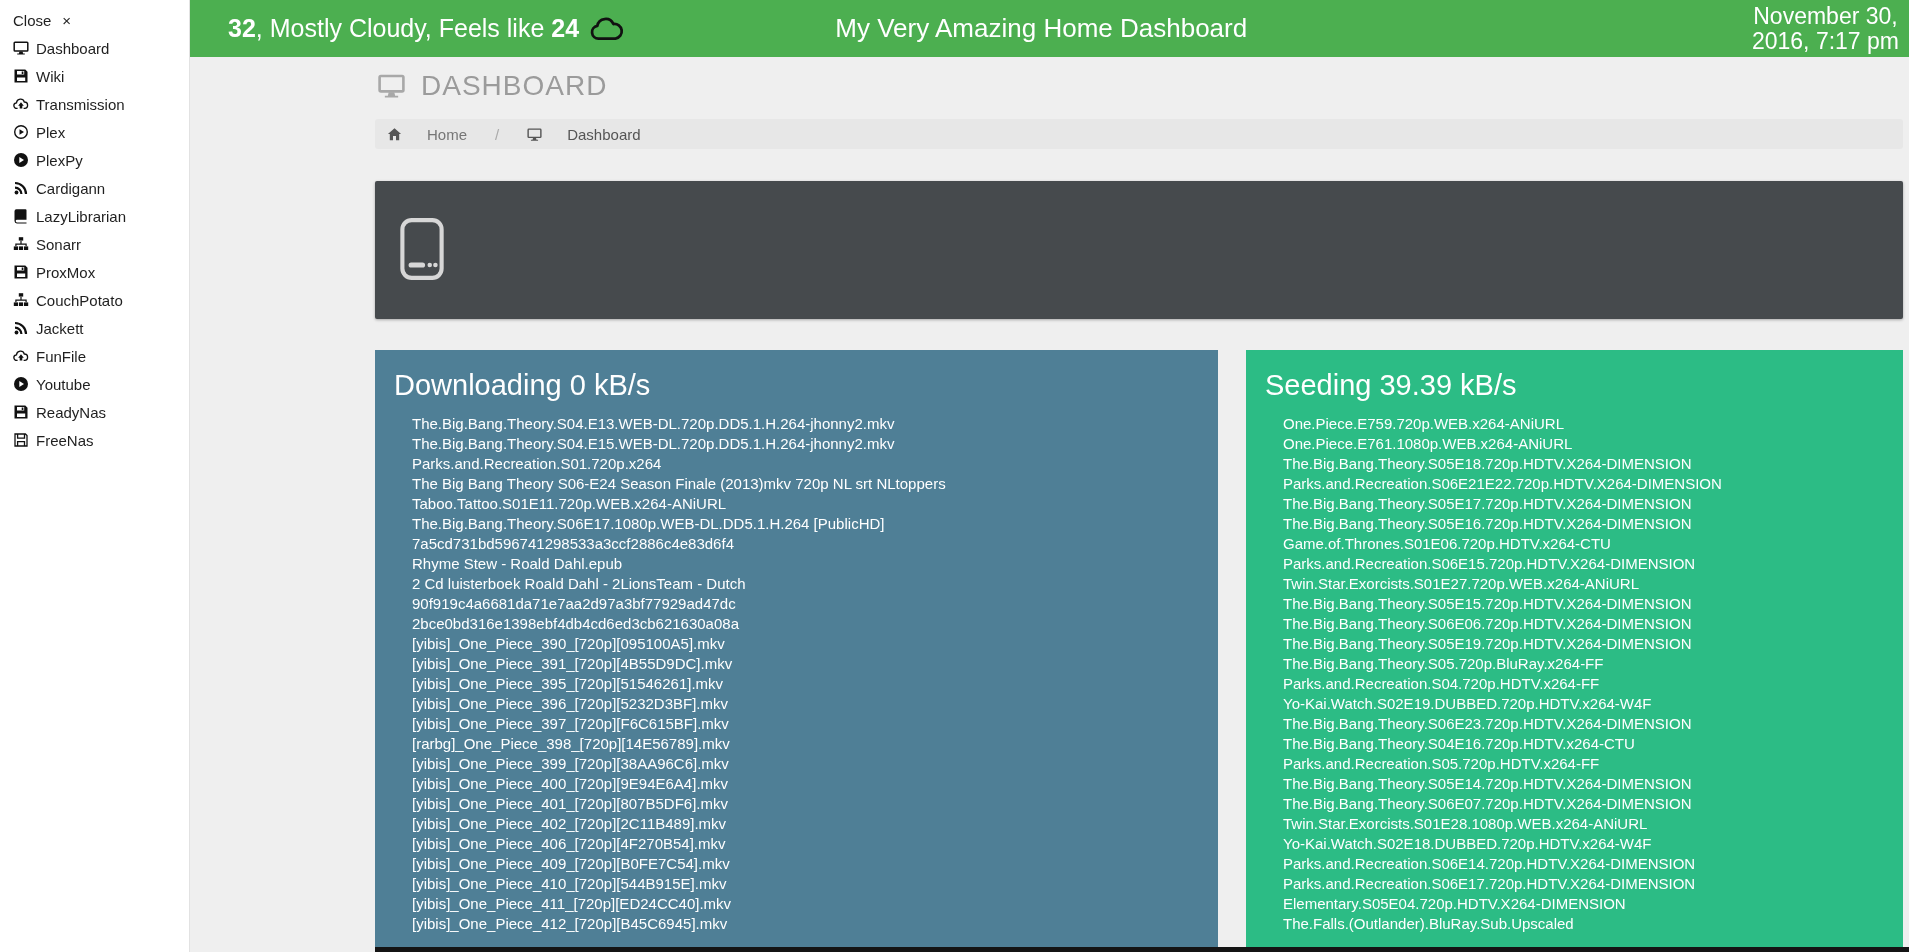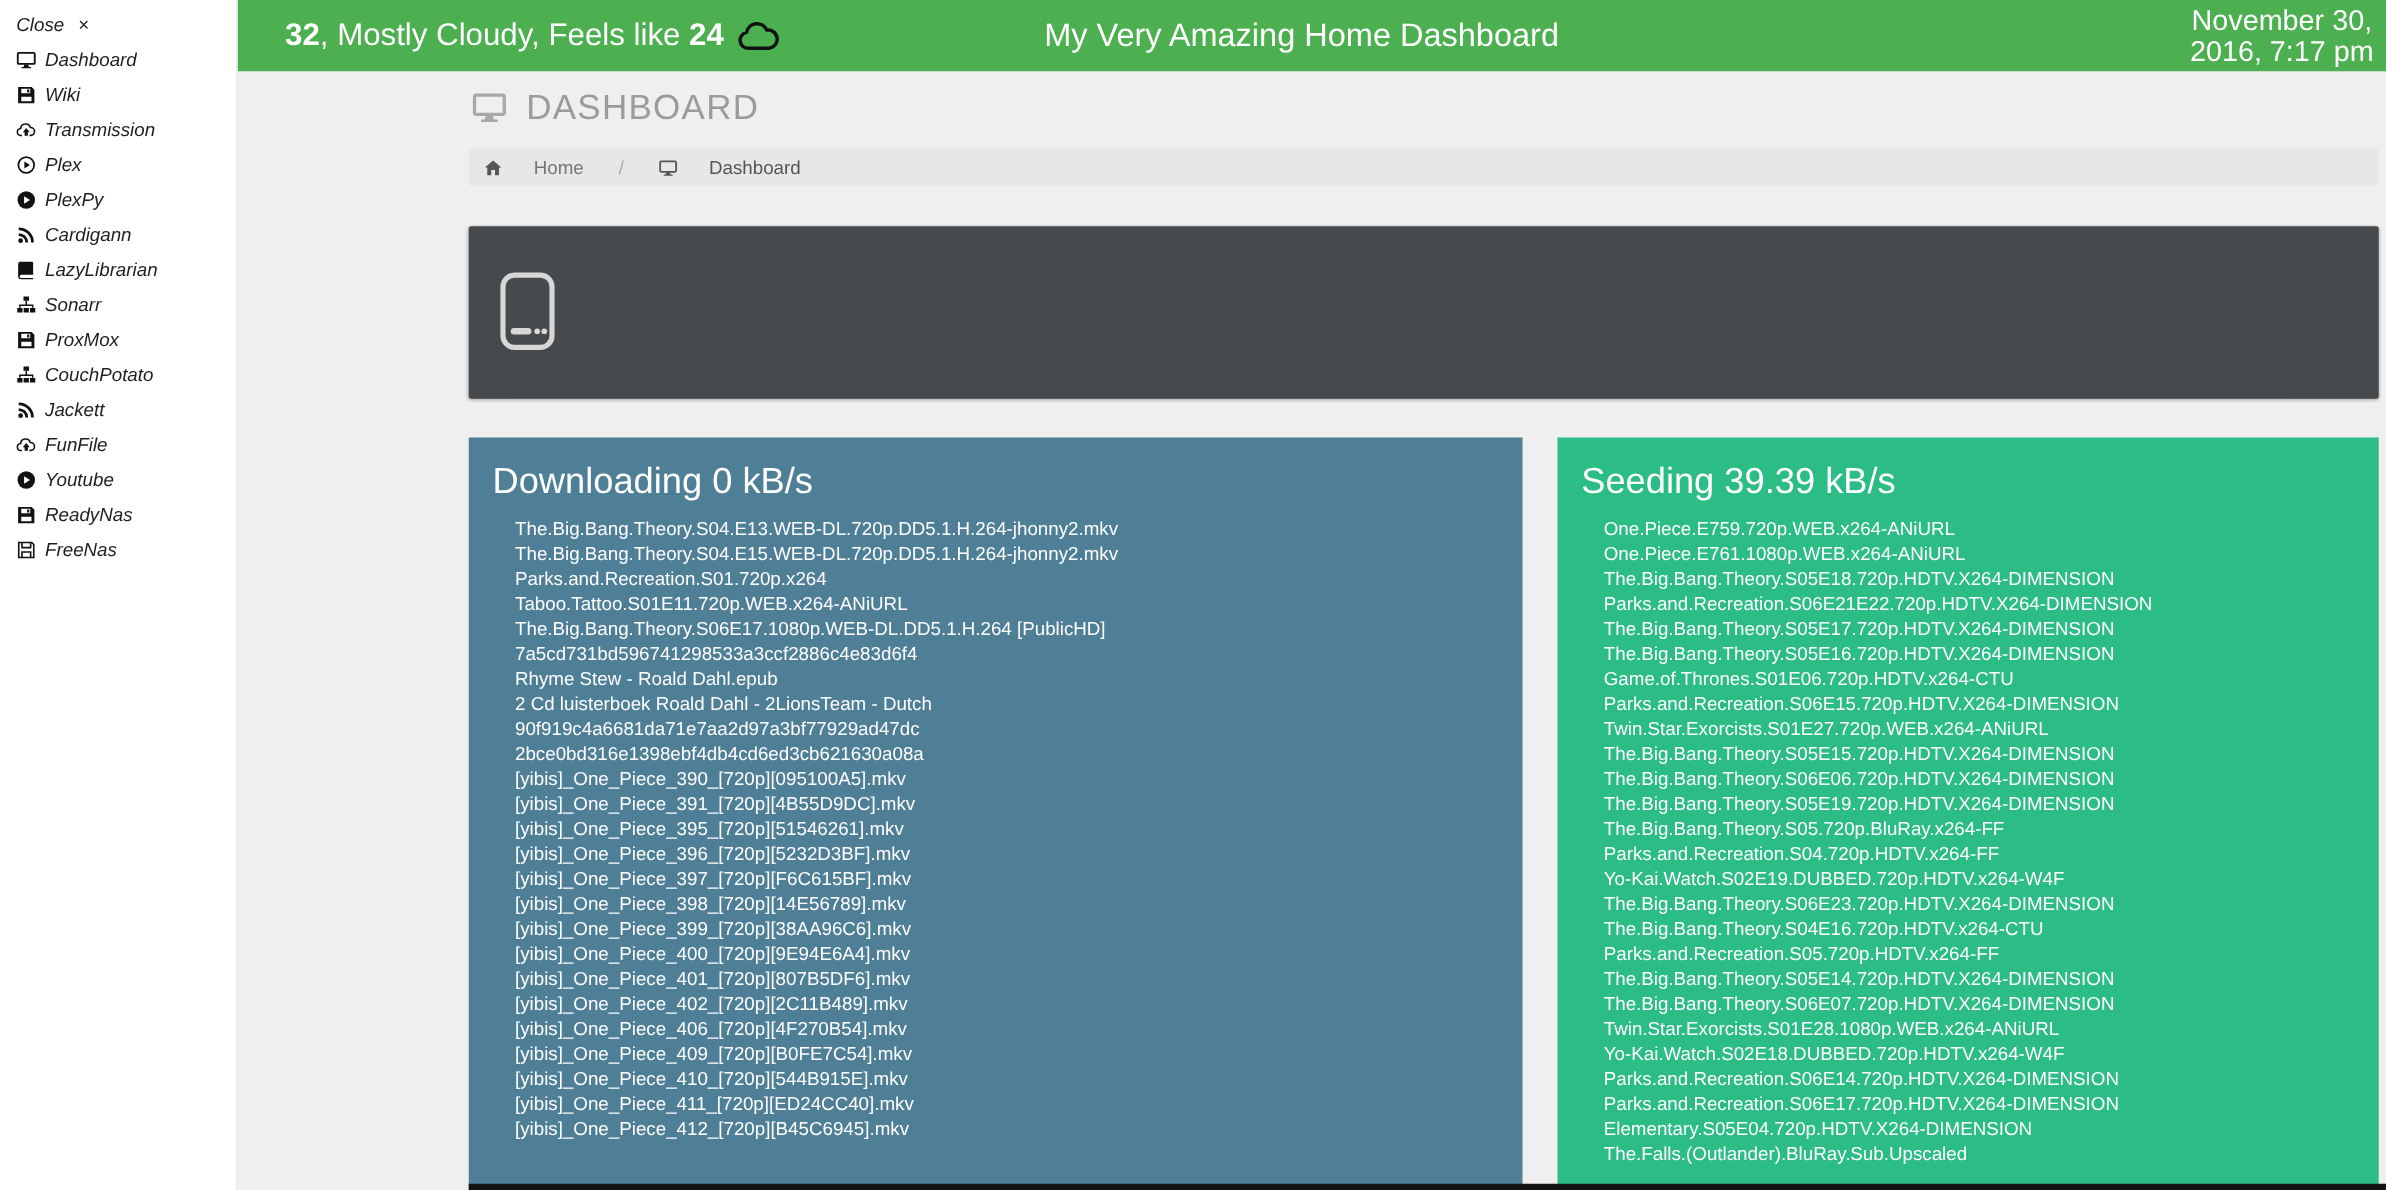--- a/index.html
+++ b/index.html
@@ -10,21 +10,20 @@
     font-family:"Liberation Sans", sans-serif;
     color:#222;
   }
   svg { display:block; }
 
   
   .sidebar {
     position:absolute; left:0; top:0; width:190px; height:952px;
     background:#ffffff; z-index:5; padding-top:6px;
     border-right:1px solid #e2e2e2;
-    font-style:italic;
   }
   .side-item {
     display:flex; align-items:center; gap:7px;
     height:28px; padding-left:13px;
     font-size:15px; color:#1f1f1f; cursor:pointer; white-space:nowrap;
   }
   .side-item .ico { width:16px; height:16px; color:#111; flex:0 0 16px; }
   .side-close { font-size:15px; }
   .side-close .x { font-size:15px; margin-left:4px; }
 
@@ -314,20 +313,21 @@
     <section class="panel panel-downloading">
       <h2>Downloading 0 kB/s</h2>
       <ul class="torrent-list">
 
           <li>The.Big.Bang.Theory.S04.E13.WEB-DL.720p.DD5.1.H.264-jhonny2.mkv</li>
 
           <li>The.Big.Bang.Theory.S04.E15.WEB-DL.720p.DD5.1.H.264-jhonny2.mkv</li>
 
           <li>Parks.and.Recreation.S01.720p.x264</li>
 
+          <li>The Big Bang Theory S06-E24 Season Finale (2013)mkv 720p NL srt NLtoppers</li>
 
           <li>Taboo.Tattoo.S01E11.720p.WEB.x264-ANiURL</li>
 
           <li>The.Big.Bang.Theory.S06E17.1080p.WEB-DL.DD5.1.H.264 [PublicHD]</li>
 
           <li>7a5cd731bd596741298533a3ccf2886c4e83d6f4</li>
 
           <li>Rhyme Stew - Roald Dahl.epub</li>
 
           <li>2 Cd luisterboek Roald Dahl - 2LionsTeam - Dutch</li>
@@ -339,21 +339,21 @@
           <li>[yibis]_One_Piece_390_[720p][095100A5].mkv</li>
 
           <li>[yibis]_One_Piece_391_[720p][4B55D9DC].mkv</li>
 
           <li>[yibis]_One_Piece_395_[720p][51546261].mkv</li>
 
           <li>[yibis]_One_Piece_396_[720p][5232D3BF].mkv</li>
 
           <li>[yibis]_One_Piece_397_[720p][F6C615BF].mkv</li>
 
-          <li>[yibis]_One_Piece_398_[720p][14E56789].mkv</li>
+          <li>[rarbg]_One_Piece_398_[720p][14E56789].mkv</li>
 
           <li>[yibis]_One_Piece_399_[720p][38AA96C6].mkv</li>
 
           <li>[yibis]_One_Piece_400_[720p][9E94E6A4].mkv</li>
 
           <li>[yibis]_One_Piece_401_[720p][807B5DF6].mkv</li>
 
           <li>[yibis]_One_Piece_402_[720p][2C11B489].mkv</li>
 
 

